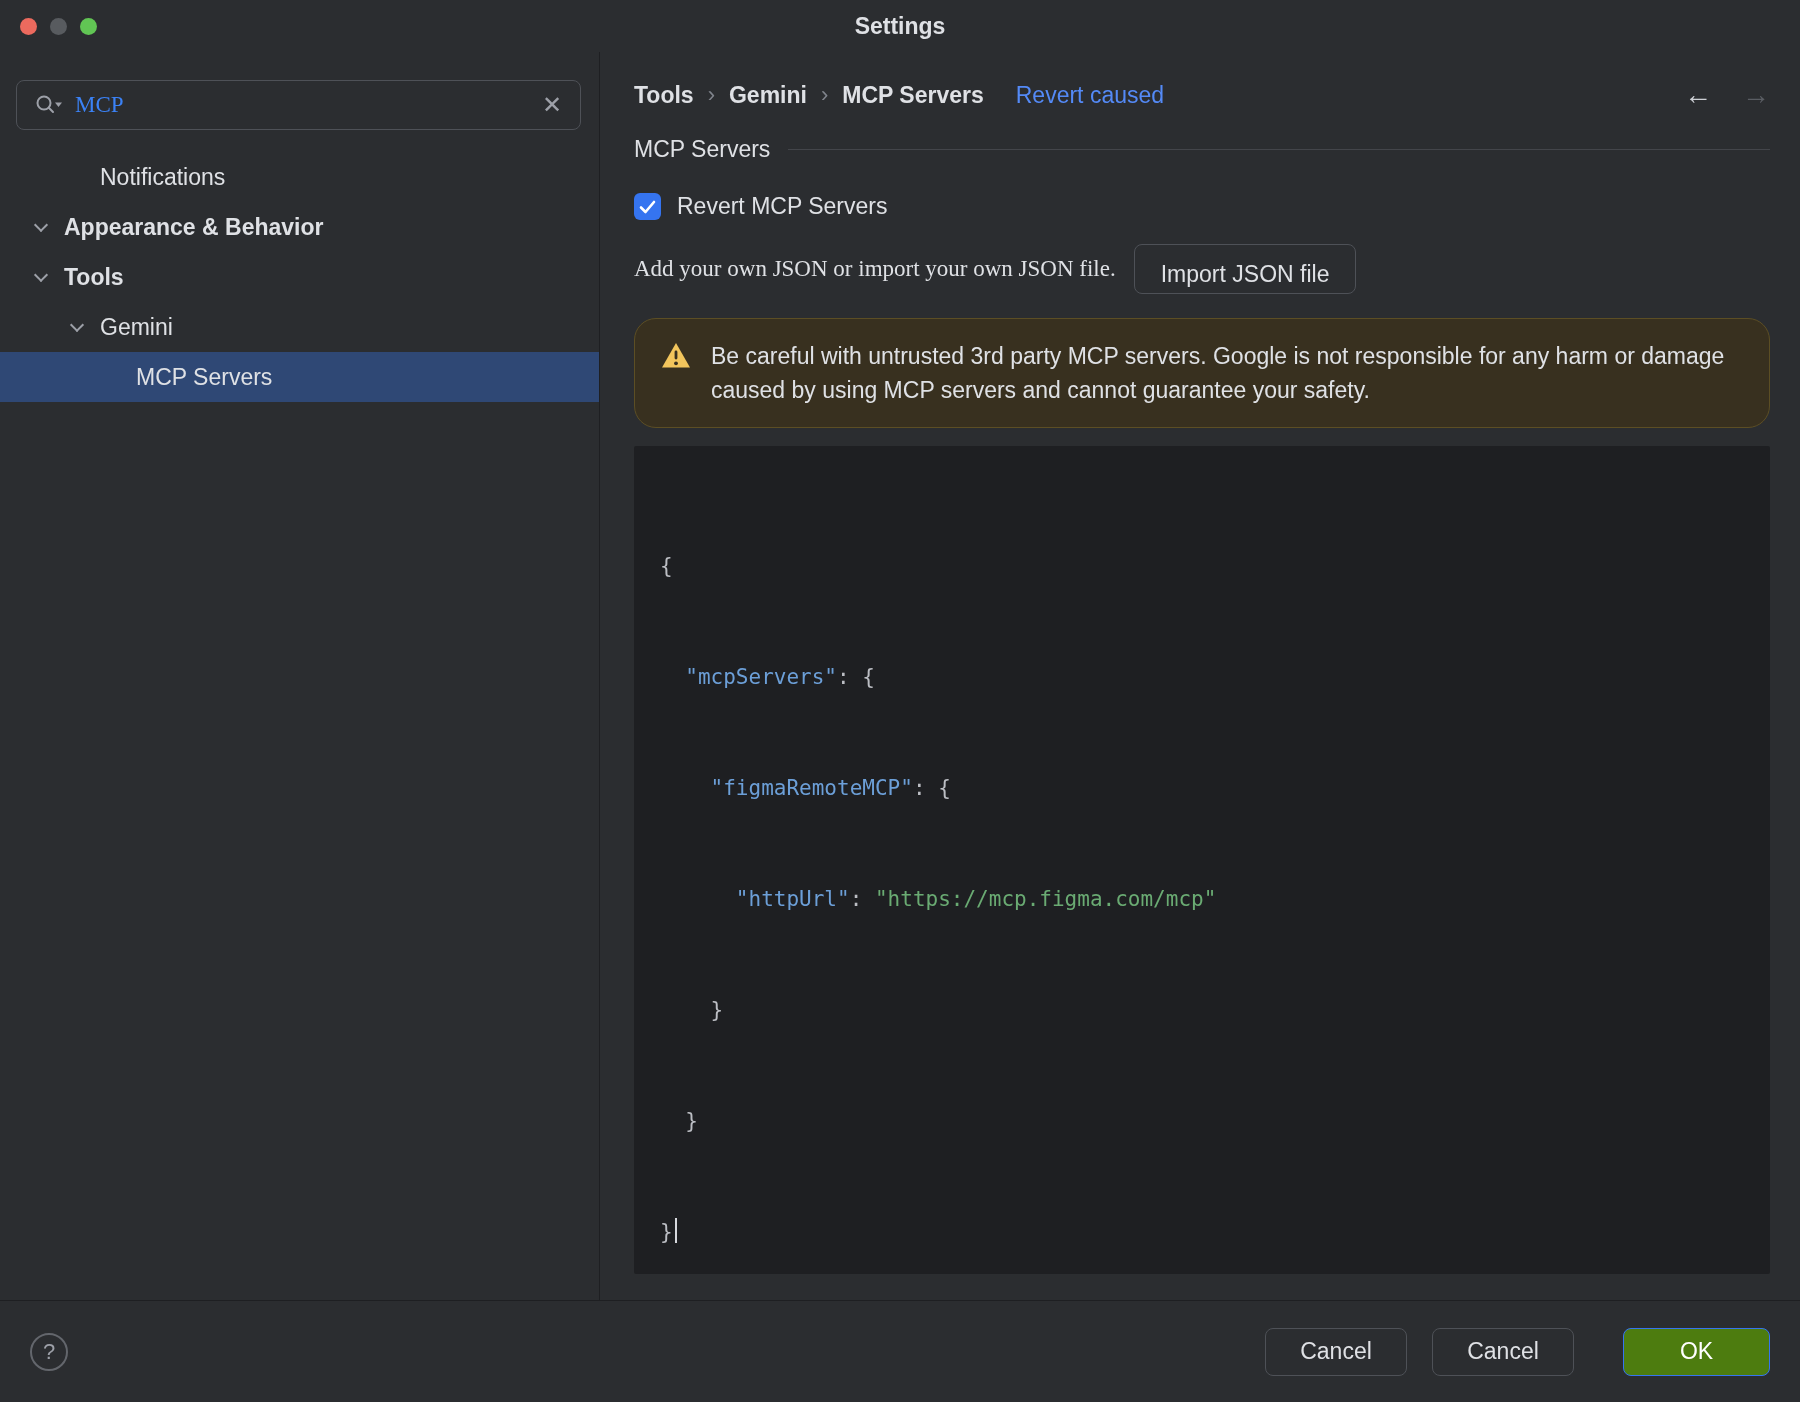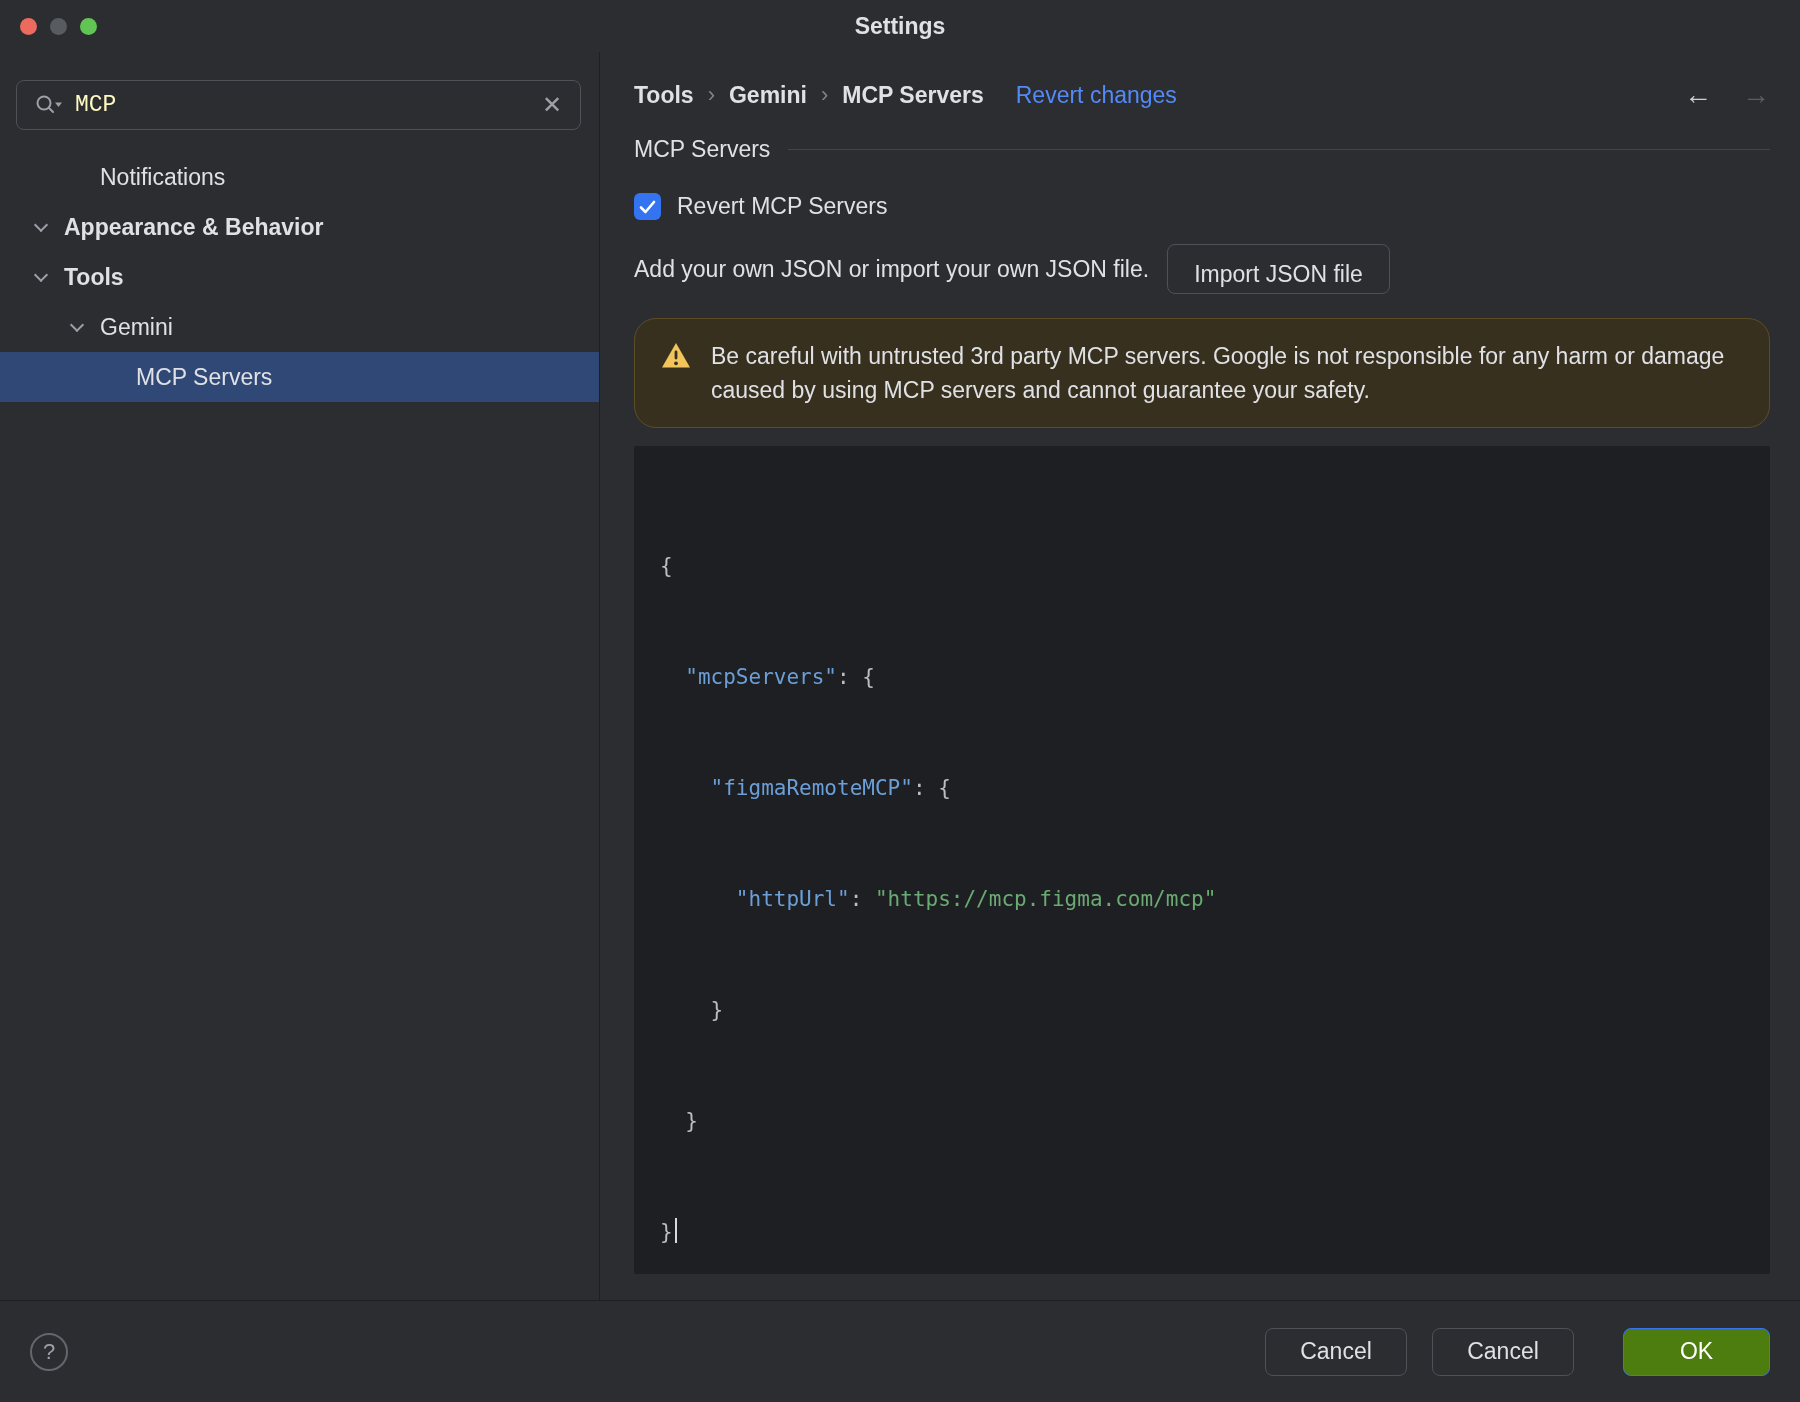--- a/index.html
+++ b/index.html
@@ -21,21 +21,21 @@
   .win-title { font-weight: 700; font-size: 23px; color: #dfe1e5; }
 
   
   .main { flex: 1; display: flex; min-height: 0; }
 
   
   .sidebar { flex: 0 0 600px; width: 600px; border-right: 1px solid #1e1f22; padding-top: 28px; }
   .searchbox { margin: 0 18px 0 16px; height: 50px; border: 1px solid #4e5157; border-radius: 8px;
     display: flex; align-items: center; padding: 0 16px; gap: 10px; background: #2b2d30; }
   .search-input { flex: 1; background: transparent; border: none; outline: none;
-    color: #fef9c3; font-size: 23px; font-family: Liberation Mono, monospace; min-width: 0; }
+    color: #3b82f6; font-size: 23px; font-family: Liberation Serif, serif; min-width: 0; }
   .clear-x { color: #9da0a8; font-size: 24px; line-height: 1; cursor: pointer; padding: 2px; }
 
   .tree { margin-top: 22px; }
   .tree-row { height: 50px; display: flex; align-items: center; font-size: 23px; color: #dfe1e5; cursor: pointer; }
   .tree-row.selected { background: #2f4875; }
   .tree-row.bold .tree-label { font-weight: 700; }
   .chev-box { width: 26px; display: flex; justify-content: center; flex: 0 0 26px; }
   .chev { width: 10px; height: 10px; border-right: 2px solid #9da0a8; border-bottom: 2px solid #9da0a8;
     transform: rotate(45deg); margin-top: -5px; }
   .tree-label { margin-left: 10px; white-space: nowrap; }
@@ -59,21 +59,21 @@
 
   .section-row { margin-top: 24px; display: flex; align-items: center; gap: 18px; }
   .section-title { font-size: 23px; color: #dfe1e5; white-space: nowrap; }
   .section-rule { flex: 1; height: 1px; background: #43454a; }
 
   .check-row { margin-top: 30px; display: flex; align-items: center; gap: 16px; font-size: 23px; width: max-content; cursor: pointer; }
   .checkbox { width: 27px; height: 27px; border-radius: 6px; background: #3574f0;
     display: flex; align-items: center; justify-content: center; flex: 0 0 27px; }
 
   .import-row { margin-top: 24px; display: flex; align-items: center; gap: 18px; }
-  .hint { font-size: 23px; }
+  .hint { font-size: 23px; font-family: Liberation Serif, serif; }
   .btn-secondary { height: 50px; padding: 16px 26px; background: transparent; border: 1px solid #4e5157;
     border-radius: 8px; color: #dfe1e5; font-size: 23px; font-family: "Liberation Sans", sans-serif; cursor: pointer; }
 
   .warning { margin-top: 24px; background: #38301f; border: 1px solid #5c4e24; border-radius: 22px;
     padding: 20px 26px; display: flex; gap: 20px; align-items: flex-start; font-size: 23px; line-height: 34px; color: #dfe1e5; }
   .warn-icon { flex: 0 0 30px; margin-top: 3px; }
 
   .editor { margin-top: 18px; margin-bottom: 26px; flex: 1; background: #1e1f22; border-radius: 2px;
     padding: 28px 20px 0 26px; font-family: "DejaVu Sans Mono", monospace; font-size: 21px;
     line-height: 37px; white-space: pre; color: #bcbec4; overflow: hidden; cursor: text; }
@@ -149,21 +149,21 @@
     </aside>
 
     <section class="content">
       <div class="content-head">
         <div class="breadcrumb">
           <span class="bc-item">Tools</span>
           <span class="bc-sep">›</span>
           <span class="bc-item">Gemini</span>
           <span class="bc-sep">›</span>
           <span class="bc-item">MCP Servers</span>
-          <span class="revert">Revert changes</span>
+          <span class="revert">Revert caused</span>
         </div>
         <div class="nav-arrows">
           <span class="arrow-back">←</span>
           <span class="arrow-fwd">→</span>
         </div>
       </div>
 
       <div class="section-row">
         <span class="section-title">MCP Servers</span>
         <span class="section-rule"></span>

